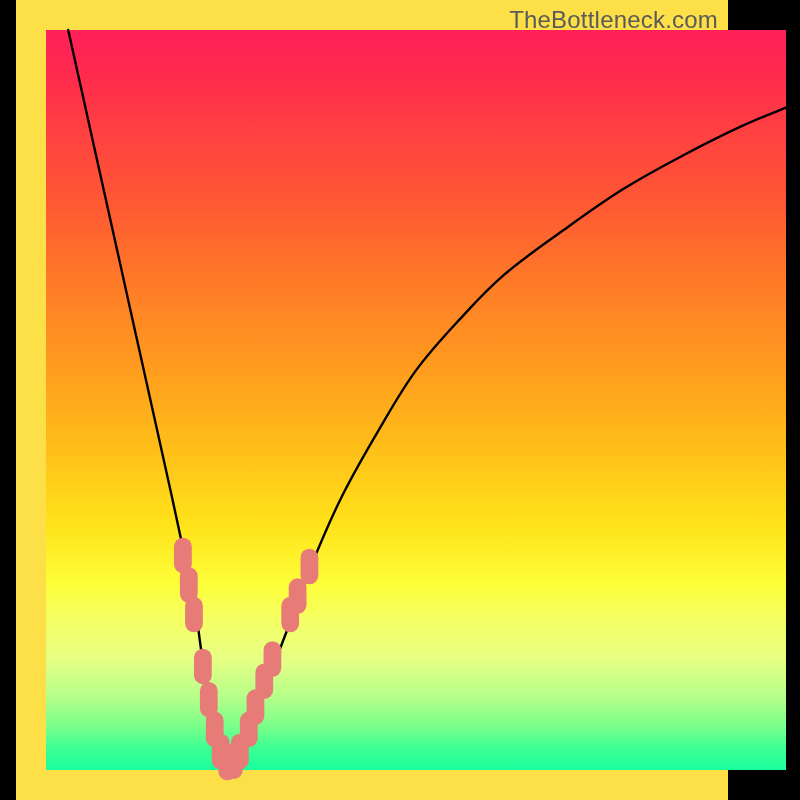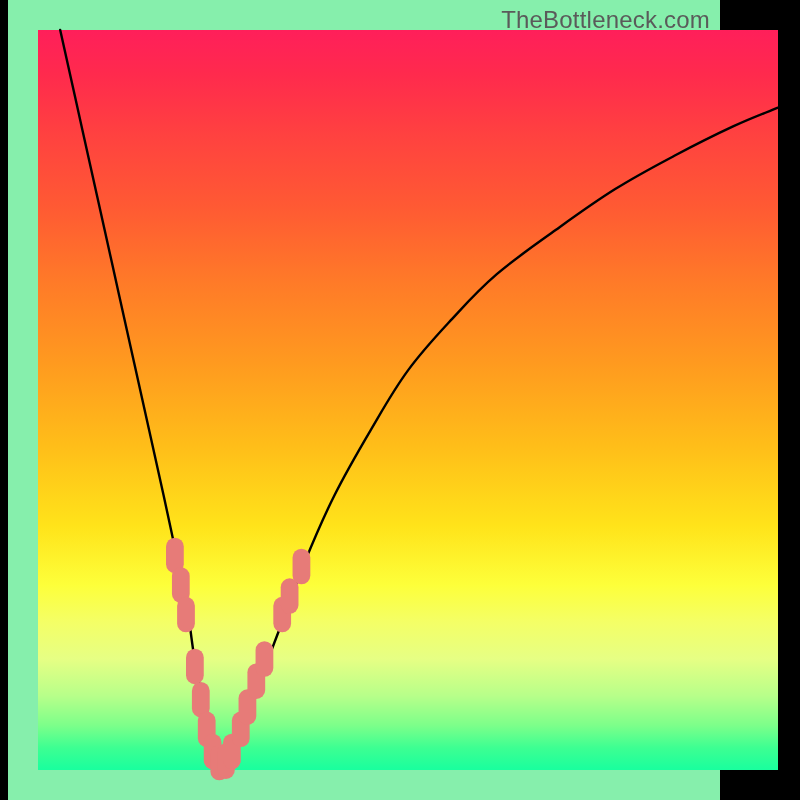--- a/index.html
+++ b/index.html
@@ -6,25 +6,25 @@
     margin: 0;
     padding: 0;
     width: 800px;
     height: 800px;
     overflow: hidden;
     background: #000;
     font-family: Arial, Helvetica, sans-serif;
   }
   .frame {
     position: absolute;
-    left: 8px;
+    left: 16px;
     top: 0;
     width: 712px;
     height: 800px;
-    background: #86efac;
+    background: #fde047;
   }
   .plot {
     position: absolute;
     left: 30px;
     top: 30px;
     width: 740px;
     height: 740px;
     
     background: linear-gradient(to bottom,
       #ff1f5a 0%,

